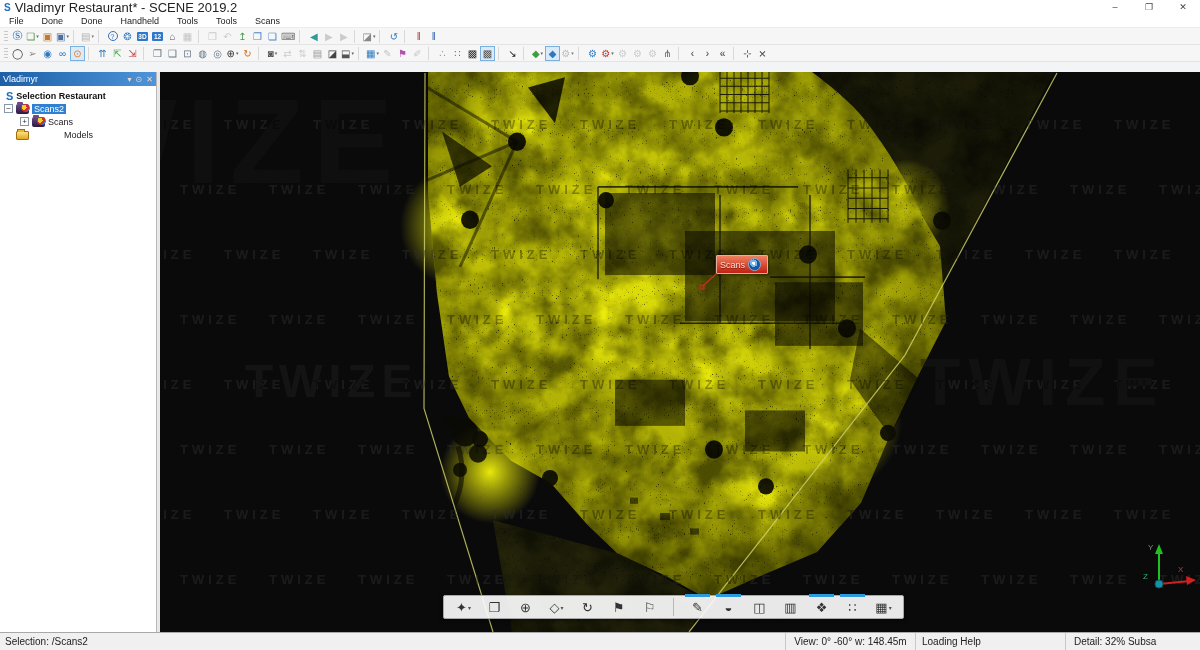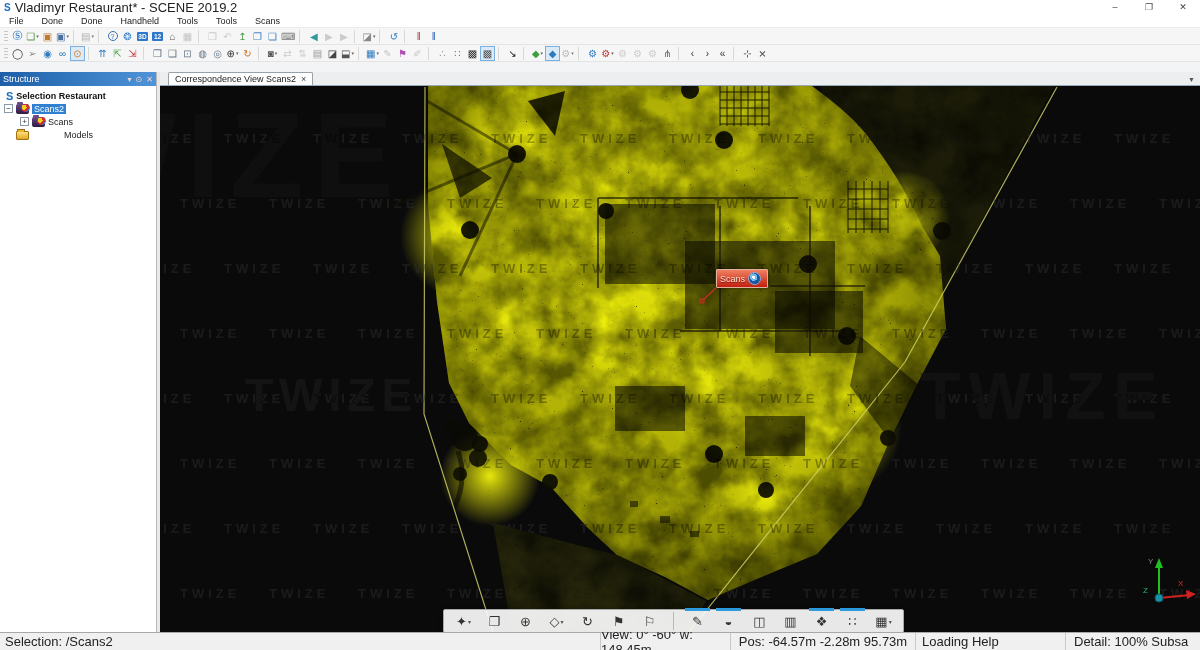--- a/index.html
+++ b/index.html
@@ -78,21 +78,21 @@
   .gizmo { position:absolute; left:962px; top:466px; width:78px; height:78px; z-index:6; }
 
   .float-toolbar { position:absolute; left:283px; top:523px; height:24px; display:flex; align-items:center; padding:0 4px;
       background:rgba(252,252,252,0.92); border:1px solid #a8a8a8; border-radius:2px; box-shadow:0 1px 4px rgba(0,0,0,.5); z-index:7; }
   .fbi { width:31px; height:22px; display:flex; align-items:center; justify-content:center; font-size:13px; color:#333; position:relative; }
   .fbi .dd { font-size:6px; color:#555; margin-left:1px; }
   .fbi.act::before { content:""; position:absolute; top:-2px; left:3px; right:3px; height:3px; background:#2e9ade; }
   .fb-sep { width:9px; height:18px; border-left:1px solid #b8b8b8; margin-left:8px; }
 
   
-  .statusbar { height:18px; background:#f0f0f0; border-top:1px solid #a8a8a8; display:flex; align-items:center; font-size:13px; color:#222; }
+  .statusbar { height:18px; background:#f0f0f0; border-top:1px solid #a8a8a8; display:flex; align-items:center; font-size:10px; color:#222; }
   .sb-selection { flex:1; padding-left:5px; }
   .sb-field { border-left:1px solid #c8c8c8; height:100%; display:flex; align-items:center; }
   .sb-view { width:130px; justify-content:center; }
   .sb-pos { width:185px; justify-content:center; }
   .sb-loading { width:150px; padding-left:6px; }
   .sb-detail { width:135px; padding-left:8px; }
 </style>
 </head>
 <body>
 
@@ -353,21 +353,21 @@
     <div class="tbi">
       <span style="color: rgb(68, 68, 68);">⨯</span>
     </div>
   </div>
 <div class="spacer-strip"></div>
 
 <div class="content">
 
   <div class="sidebar">
     <div class="sidebar-header">
-      <span>Structure</span>
+      <span>Vladimyr</span>
       <span class="hbtns">
         <span>▾</span>
         <span>⊙</span>
         <span>✕</span>
       </span>
     </div>
     <div class="tree">
       <div class="tree-row" style="padding-left:6px;">
         <span class="s-logo">S</span>
         <span class="root-label">Selection Restaurant</span>
@@ -384,27 +384,20 @@
       </div>
       <div class="tree-row" style="padding-left:16px;gap:35px;">
         <span class="folder-icon"></span>
         <span>Models</span>
       </div>
     </div>
   </div>
   <div class="splitter"></div>
 
   <div class="main">
-    <div class="tabstrip">
-      <div class="tab">
-        <span>Correspondence View Scans2</span>
-        <span class="tab-close">×</span>
-      </div>
-      <span class="tab-overflow">▼</span>
-    </div>
 
     <div class="canvas" id="canvas">
       <div class="wm-layer wm-under" id="wm-under">
           <span class="wm" style="left: -25px; top: 45px;">TWIZE</span>
           <span class="wm" style="left: 64px; top: 45px;">TWIZE</span>
           <span class="wm" style="left: 153px; top: 45px;">TWIZE</span>
           <span class="wm" style="left: 242px; top: 45px;">TWIZE</span>
           <span class="wm" style="left: 331px; top: 45px;">TWIZE</span>
           <span class="wm" style="left: 420px; top: 45px;">TWIZE</span>
           <span class="wm" style="left: 509px; top: 45px;">TWIZE</span>
@@ -780,16 +773,15 @@
             <span class="dd">▾</span>
           </div>
         </div>
     </div>
   </div>
 </div>
 
 <div class="statusbar">
   <span class="sb-selection">Selection: /Scans2</span>
   <span class="sb-field sb-view">View: 0° -60° w: 148.45m</span>
-  <span class="sb-field sb-pos">Pos: -64.57m -2.28m 95.73m</span>
   <span class="sb-field sb-loading">Loading Help</span>
-  <span class="sb-field sb-detail">Detail: 100% Subsa</span>
+  <span class="sb-field sb-detail">Detail: 32% Subsa</span>
 </div>
 
 </body></html>

